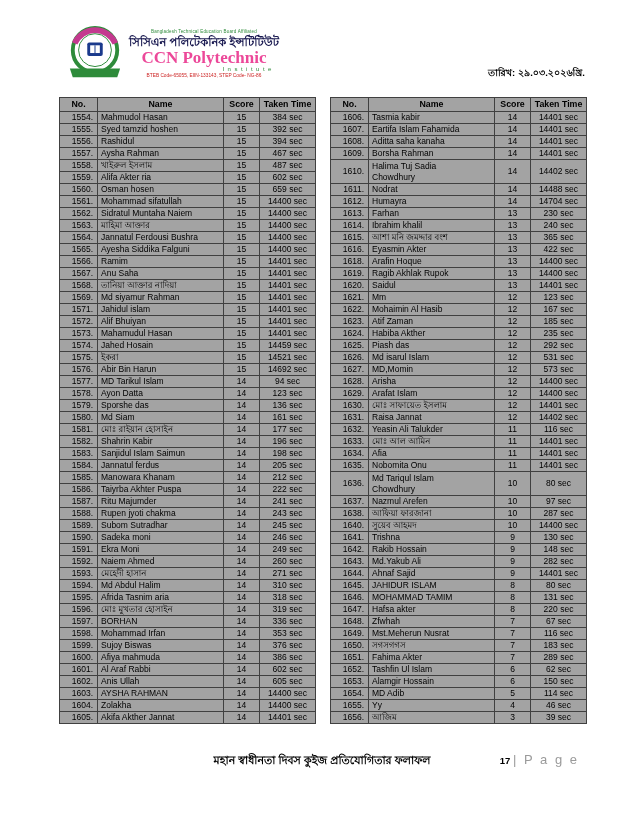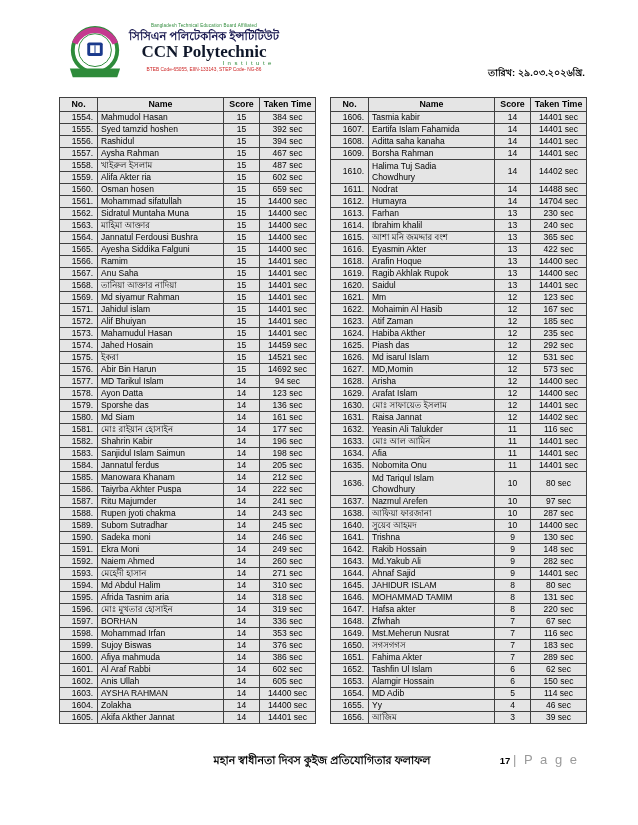--- a/index.html
+++ b/index.html
@@ -4,32 +4,32 @@
 <style>
   * { margin:0; padding:0; box-sizing:border-box; }
   html,body { background:#e8e8e8; }
   .page {
     position:relative; width:638px; height:825px; background:#ffffff;
     font-family:"Liberation Sans", sans-serif; color:#000; overflow:hidden;
     margin:0 auto;
   }
 
   
-  .logo-wrap { position:absolute; left:66px; top:24px; display:flex; gap:5px; }
+  .logo-wrap { position:absolute; left:66px; top:24px; display:flex; align-items:center; gap:5px; }
   .emblem { width:58px; height:60px; flex:0 0 auto; }
   .logo-text { display:flex; flex-direction:column; align-items:center; line-height:1.05; }
   .affil { font-size:4.5px; color:#2e8b3a; letter-spacing:.2px; white-space:nowrap; }
   .inst-bn { font-size:11.5px; font-weight:bold; color:#15154d; white-space:nowrap; margin-top:1px; }
-  .inst-en { font-family:"Liberation Serif", serif; font-size:17px; font-weight:bold; color:#0f172a; white-space:nowrap; line-height:1; margin-top:1px; }
+  .inst-en { font-family:"Liberation Serif", serif; font-size:17px; font-weight:bold; color:#ec4899; white-space:nowrap; line-height:1; margin-top:1px; }
   .inst-sub { font-size:6px; color:#2e8b3a; letter-spacing:3.5px; align-self:flex-end; margin-right:4px; line-height:1; }
   .codes { font-size:4.8px; color:#cc2222; white-space:nowrap; margin-top:1px; }
   .date { position:absolute; top:66px; right:53px; font-size:9.5px; font-weight:bold; color:#000; }
 
   
-  table.results { position:absolute; top:97px; border-collapse:collapse; table-layout:fixed; width:256px; background:#e5e5e5; }
+  table.results { position:absolute; top:97px; border-collapse:collapse; table-layout:fixed; width:256px; background:#a3a3a3; }
   #table-left  { left:59px; }
   #table-right { left:330px; }
   .results th, .results td {
     border:1px solid #404040; font-size:8.5px; line-height:10.5px;
     overflow:hidden; padding:0 3px; height:12px; vertical-align:middle;
   }
   .results th { font-weight:bold; text-align:center; height:14px; font-size:8.8px; }
   .results col.c-no    { width:38px; }
   .results col.c-name  { width:126px; }
   .results col.c-score { width:36px; }
@@ -131,21 +131,21 @@
           <td class="c3">659 sec</td>
         </tr>
         <tr>
           <td class="c0">1561.</td>
           <td class="c1">Mohammad sifatullah</td>
           <td class="c2">15</td>
           <td class="c3">14400 sec</td>
         </tr>
         <tr>
           <td class="c0">1562.</td>
-          <td class="c1">Sidratul Muntaha Muna</td>
+          <td class="c1">Sidratul Muntaha Naiem</td>
           <td class="c2">15</td>
           <td class="c3">14400 sec</td>
         </tr>
         <tr>
           <td class="c0">1563.</td>
           <td class="c1">মাহিমা আক্তার</td>
           <td class="c2">15</td>
           <td class="c3">14400 sec</td>
         </tr>
         <tr>

